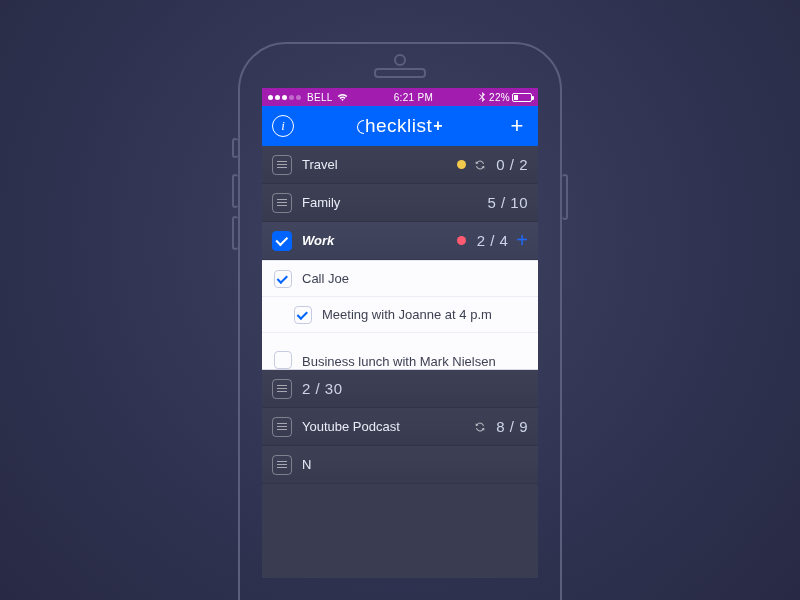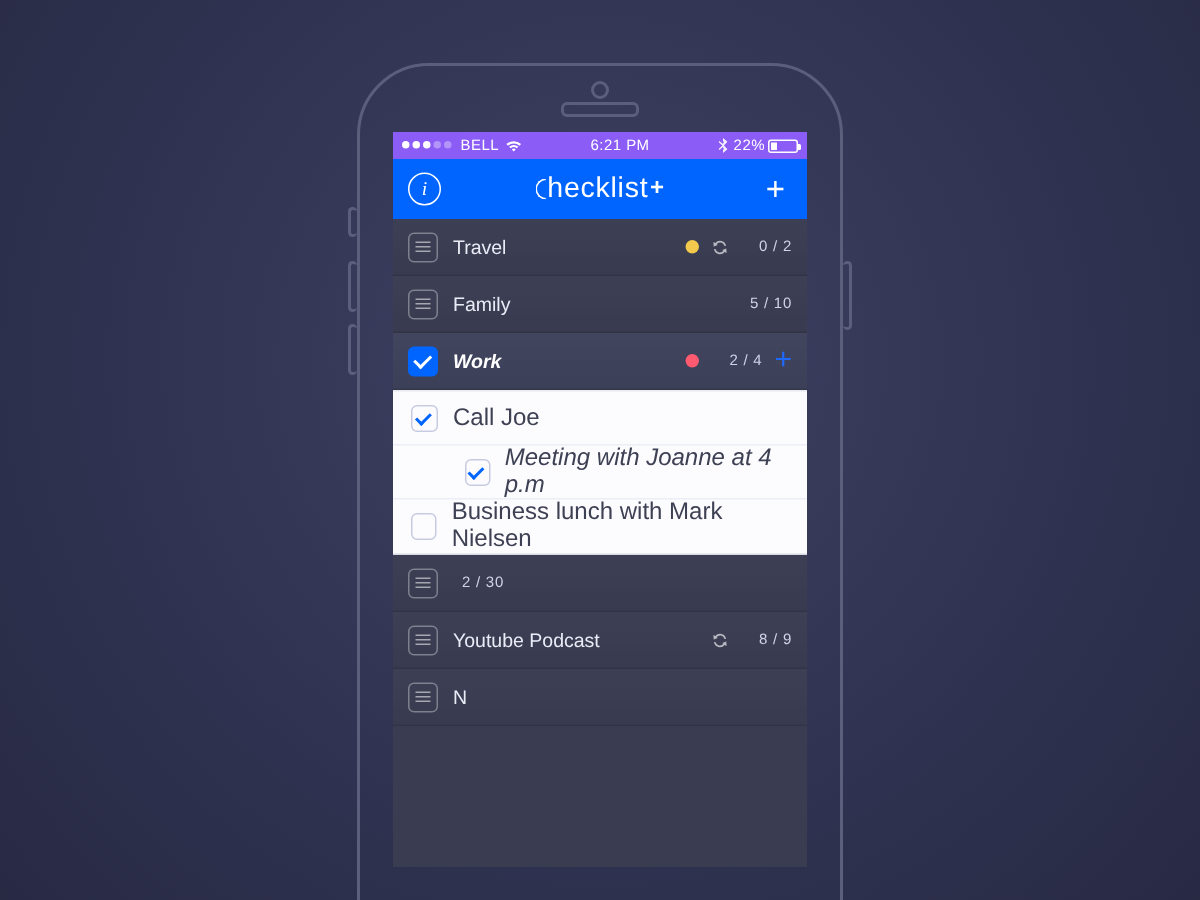--- a/index.html
+++ b/index.html
@@ -61,21 +61,21 @@
     top: 88px;
     width: 276px;
     height: 490px;
     background: #3a3c52;
     overflow: hidden;
   }
 
   
   .status {
     height: 18px;
-    background: #8b5cf6;
+    background: #a21caf;
     color: #fff;
     font-size: 10px;
     display: flex;
     align-items: center;
     padding: 0 6px;
     letter-spacing: .3px;
   }
   .status .dots span {
     display: inline-block;
     width: 5px; height: 5px;
@@ -191,21 +191,21 @@
   .row .dot {
     width: 9px; height: 9px;
     border-radius: 50%;
     margin-right: 8px;
   }
   .row .sync {
     margin-right: 8px;
     opacity: .8;
   }
   .row .count {
-    font-size: 10px;
+    font-size: 15px;
     color: #cfd4ea;
     letter-spacing: .5px;
     min-width: 34px;
     text-align: right;
   }
 
   .row.selected {
     background: linear-gradient(180deg, #41455e, #3b3f57);
   }
   .row.selected .handle {
@@ -232,27 +232,27 @@
   .tasks {
     background: #fcfcfe;
     border-top: 1px solid #e7e8f0;
     border-bottom: 1px solid #d8d9e4;
   }
   .task {
     height: 36px;
     display: flex;
     align-items: center;
     padding: 0 12px 0 12px;
-    font-size: 16px;
+    font-size: 13px;
     color: #3e4154;
     border-bottom: 1px solid #eceef6;
     cursor: pointer;
   }
-  .task:last-child { border-bottom: none; }
-  .task.indent { padding-left: 48px; font-style: italic; }
+  .task:last-child { border-bottom: none; align-items: flex-end; }
+  .task.indent { padding-left: 32px; }
   .task .box {
     width: 18px; height: 18px;
     border: 1.5px solid #c7cbe2;
     border-radius: 4px;
     margin-right: 10px;
     display: flex;
     align-items: center;
     justify-content: center;
   }
   .task .box.checked:before {

